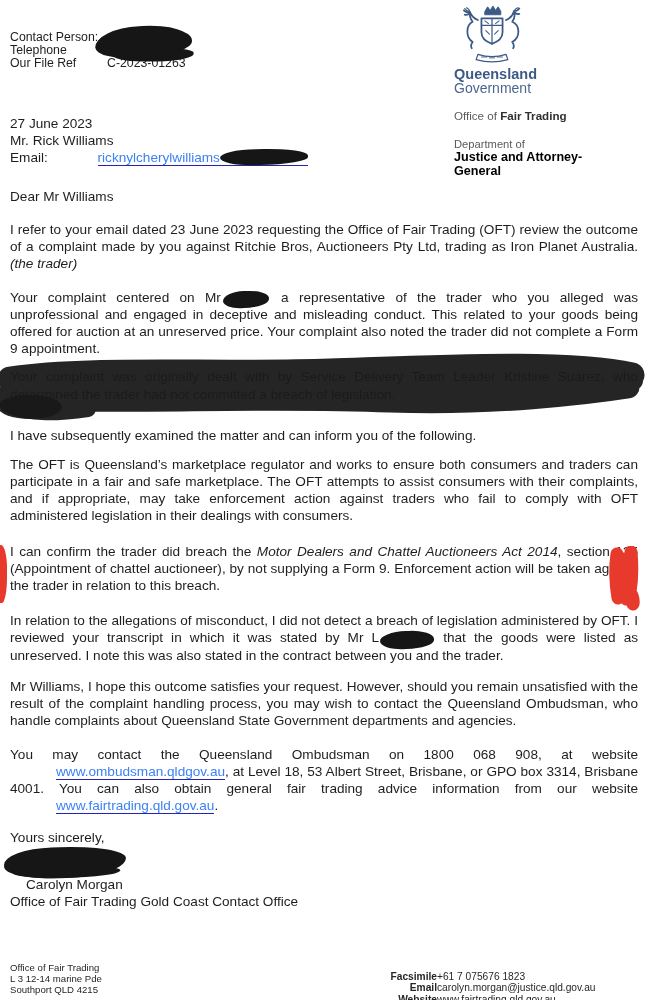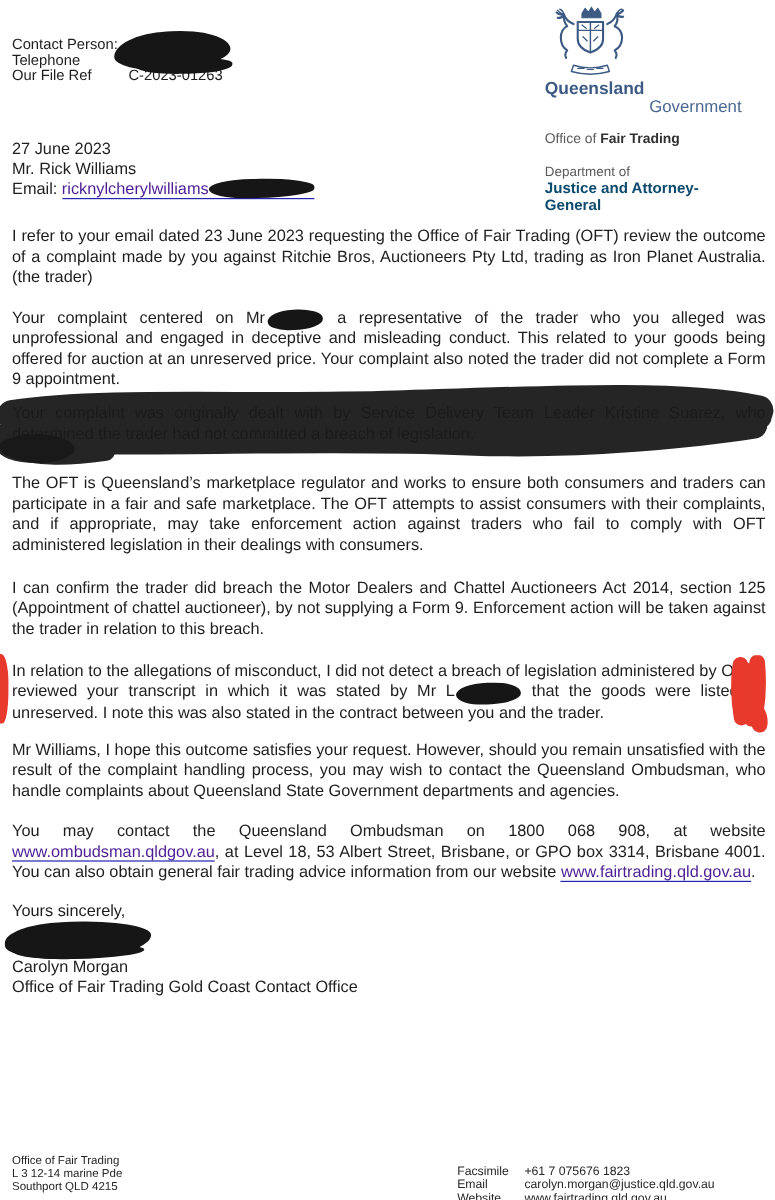--- a/index.html
+++ b/index.html
@@ -8,63 +8,63 @@
     font-family:"Liberation Sans","DejaVu Sans",sans-serif;
     font-size:13.6px;color:#1e1e1e;overflow:hidden;margin:0 auto;
   }
   
   .contact-block{position:absolute;top:31px;left:10px;font-size:12.3px;line-height:12.8px;}
   .contact-row{display:flex;}
   .contact-label{width:97px;flex:0 0 97px;}
   .logo-block{position:absolute;top:4px;left:436px;width:182px;}
   .crest{display:block;margin-left:12px;}
   .q-line1{margin-left:18px;margin-top:1px;font-weight:bold;font-size:14.5px;color:#3d5a85;line-height:14px;}
-  .q-line2{margin-left:18px;font-weight:400;font-size:14px;color:#4a6690;line-height:14px;text-align:right;}
+  .q-line2{margin-left:18px;font-weight:400;font-size:14px;color:#4a6690;line-height:14px;}
   .office-line{margin-left:18px;margin-top:14px;font-size:11.6px;color:#5a5a5a;}
   .office-line b{color:#303030;}
   .dept-line1{margin-left:18px;margin-top:16px;font-size:11.2px;color:#5a5a5a;line-height:12px;}
-  .dept-line2{margin-left:18px;font-weight:bold;font-size:12.6px;color:#0c4a6e;line-height:14px;}
+  .dept-line2{margin-left:18px;font-weight:bold;font-size:12.6px;color:#000000;line-height:14px;}
   
   .letter{position:absolute;top:115px;left:10px;width:628px;line-height:17px;}
   .letter p{margin:0 0 17px 0;}
   .just{text-align:justify;}
-  .it{margin-top:26px;}
-  a.doc-link{color:#4c1d95;text-decoration:none;border-bottom:1.3px solid #2424b2;}
+  .it{font-style:italic;margin-top:26px;}
+  a.doc-link{color:#3b82f6;text-decoration:none;border-bottom:1.3px solid #2424b2;margin-left:46px;}
   
   .blob{background:#161616;display:inline-block;}
   .blob-contact{position:absolute;left:95px;top:26px;width:97px;height:32px;
     border-radius:48% 52% 55% 45% / 62% 55% 48% 42%;transform:rotate(-3deg);}
   .blob-contact:after{content:"";position:absolute;left:18px;top:22px;width:80px;height:14px;
     background:#161616;border-radius:40% 60% 50% 50%/60% 45% 55% 50%;transform:rotate(2deg);}
   .blob-email{width:88px;height:16px;border-radius:45% 55% 60% 40% / 55% 50% 50% 55%;
     vertical-align:-3px;transform:rotate(-1deg);}
   .blob-name{width:46px;height:17px;border-radius:50% 50% 58% 42% / 60% 48% 52% 48%;
     vertical-align:-4px;margin:0 2px -2px 2px;transform:rotate(-2deg);}
   .blob-name2{width:54px;height:18px;border-radius:52% 48% 55% 45% / 55% 52% 48% 52%;
     vertical-align:-5px;margin:0 1px -2px 1px;transform:rotate(-2deg);}
   .sig-wrap{position:relative;height:47px;}
   .blob-sig{position:absolute;left:-6px;top:1px;width:122px;height:31px;
     border-radius:42% 58% 52% 48% / 55% 45% 62% 45%;transform:rotate(-2deg);}
   .blob-sig:after{content:"";position:absolute;left:8px;top:18px;width:108px;height:13px;
     background:#161616;border-radius:40% 60% 55% 45%/55% 50% 55% 50%;transform:rotate(1deg);}
-  .sig-name{position:absolute;left:0;top:30px;}
+  .sig-name{position:absolute;left:16px;top:30px;}
   
   .scribble-wrap{position:relative;height:56px;margin-bottom:9px;}
   .scribble-text{color:#4a4a4a;text-align:justify;line-height:18px;padding-top:6px;}
   .scribble-svg{position:absolute;left:-10px;top:-9px;pointer-events:none;}
   
   .red-mark-right{position:absolute;left:606px;top:546px;}
   .red-mark-left{position:absolute;left:-3px;top:545px;width:10px;height:58px;
     background:#e8392d;border-radius:0 60% 50% 0/0 40% 45% 0;}
   .red-mark-left:after{content:"";position:absolute;left:0;top:38px;width:8px;height:16px;
     background:#e8392d;border-radius:0 80% 70% 0/0 50% 50% 0;}
   
   .footer-left{position:absolute;left:10px;top:962px;font-size:9.6px;line-height:11px;color:#262626;}
   .footer-right{position:absolute;left:381px;top:971px;font-size:10.2px;line-height:11.4px;color:#262626;}
-  .fr-label{display:inline-block;min-width:56px;font-weight:normal;}
+  .fr-label{display:inline-block;min-width:56px;font-weight:bold;text-align:right;}
 </style>
 </head>
 <body>
 
 <div class="page">
 
   <div class="contact-block">
     <div class="contact-row">
       <span class="contact-label">Contact Person:</span>
       <span></span>
@@ -108,20 +108,21 @@
   </div>
 
   <div class="letter">
     <p style="margin-bottom:0">27 June 2023</p>
 
     <p style="margin-bottom:22px">
       <span>Mr. Rick Williams</span><br>
       <span>Email: </span><a class="doc-link" href="#"><span>ricknylcherylwilliams</span><span class="blob blob-email"></span></a>
     </p>
 
+    <p style="margin-bottom:16px">Dear Mr Williams</p>
 
     <p class="just"><span>I refer to your email dated 23 June 2023 requesting the Office of Fair Trading (OFT) review the outcome of a complaint made by you against Ritchie Bros, Auctioneers Pty Ltd, trading as Iron Planet Australia.  </span><span class="it">(the trader)</span></p>
 
     <p class="just" style="margin-bottom:5px"><span>Your complaint centered on Mr</span><span class="blob blob-name"></span><span> a representative of the trader who you alleged was unprofessional and engaged in deceptive and misleading conduct.  This related to your goods being offered for auction at an unreserved price.  Your complaint also noted the trader did not complete a Form 9 appointment.</span></p>
 
     <div class="scribble-wrap">
       <div class="scribble-text just">
         <span>Your complaint was originally dealt with by Service Delivery Team Leader Kristine Suarez, who</span>
         <span>determined the trader had not committed a breach of legislation.</span>
       </div>
@@ -129,20 +130,21 @@
         <g stroke="#181818" fill="none" stroke-linecap="round" opacity="0.94">
           <path d="M10,26 C90,14 210,22 330,18 C450,14 570,8 632,22" stroke-width="25"></path>
           <path d="M6,44 C110,52 250,42 390,48 C490,52 590,40 628,34" stroke-width="23"></path>
           <path d="M14,34 C120,30 300,36 470,30 C550,27 610,30 634,28" stroke-width="18"></path>
           <path d="M8,52 C30,62 60,60 88,56" stroke-width="16"></path>
         </g>
         <ellipse cx="30" cy="54" rx="32" ry="12" fill="#181818" opacity="0.94"></ellipse>
       </svg>
     </div>
 
+    <p style="margin-bottom:12px">I have subsequently examined the matter and can inform you of the following.</p>
 
     <p class="just" style="margin-bottom:19px">The OFT is Queensland’s marketplace regulator and works to ensure both consumers and traders can participate in a fair and safe marketplace.  The OFT attempts to assist consumers with their complaints, and if appropriate, may take enforcement action against traders who fail to comply with OFT administered legislation in their dealings with consumers.</p>
 
     <p class="just" style="margin-bottom:18px"><span>I can confirm the trader did breach the </span><span class="it">Motor Dealers and Chattel Auctioneers Act 2014</span><span>, section 125 (Appointment of chattel auctioneer), by not supplying a Form 9.  Enforcement action will be taken against the trader in relation to this breach.</span></p>
 
     <p class="just" style="margin-bottom:14px"><span>In relation to the allegations of misconduct, I did not detect a breach of legislation administered by OFT.  I reviewed your transcript in which it was stated by Mr L</span><span class="blob blob-name2"></span><span> that the goods were listed as unreserved.  I note this was also stated in the contract between you and the trader.</span></p>
 
     <p class="just">Mr Williams, I hope this outcome satisfies your request. However, should you remain unsatisfied with the result of the complaint handling process, you may wish to contact the Queensland Ombudsman, who handle complaints about Queensland State Government departments and agencies.</p>
 
     <p class="just" style="margin-bottom:15px"><span>You may contact the Queensland Ombudsman on 1800 068 908, at website </span><a class="doc-link" href="#">www.ombudsman.qldgov.au</a><span>, at Level 18, 53 Albert Street, Brisbane, or GPO box 3314, Brisbane 4001.  You can also obtain general fair trading advice information from our website </span><a class="doc-link" href="#">www.fairtrading.qld.gov.au</a><span>.</span></p>

